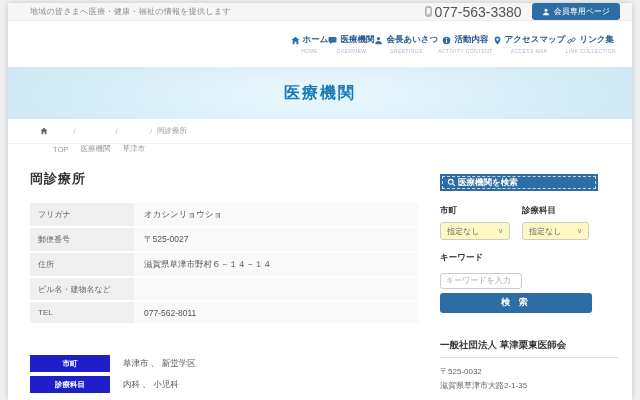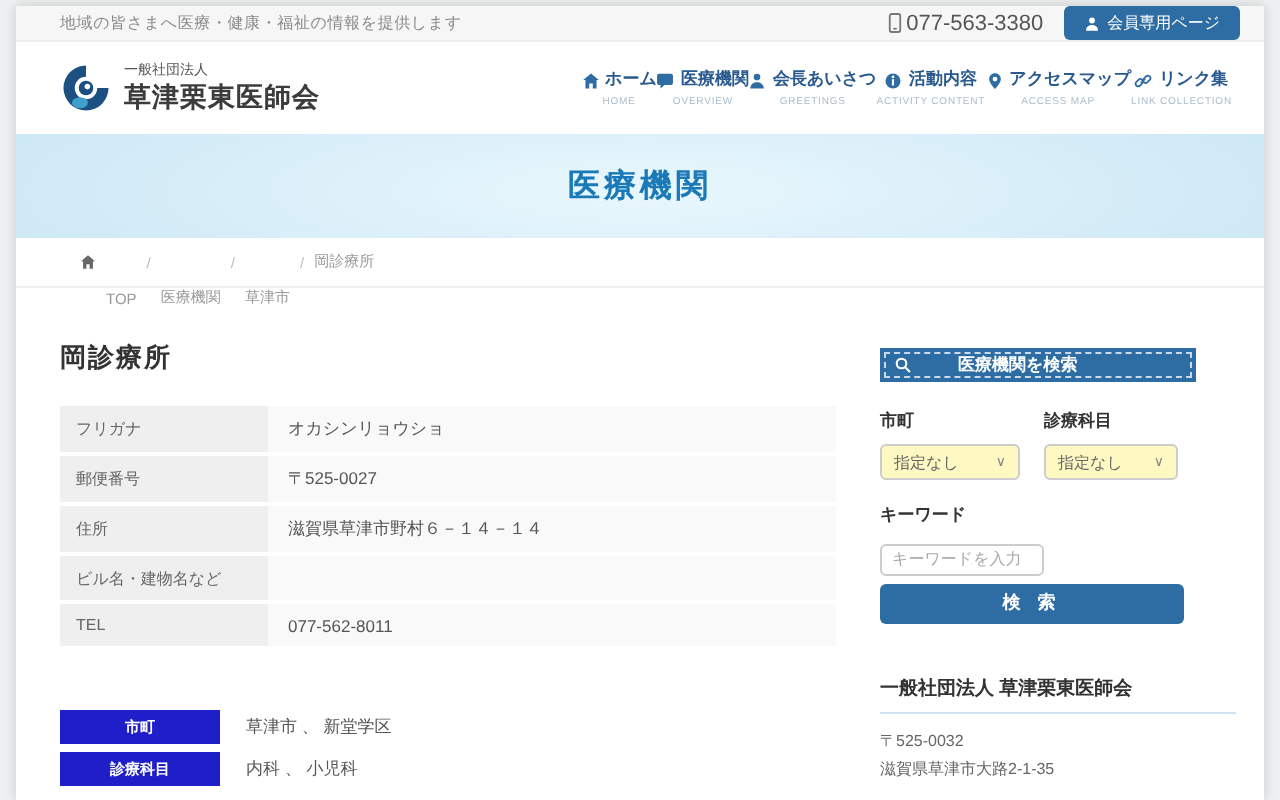--- a/index.html
+++ b/index.html
@@ -9,21 +9,21 @@
     font-family:"Liberation Sans","DejaVu Sans",sans-serif;
     color:#333; overflow:hidden;
   }
   .site { margin:3px 8px 0; background:#fff; height:397px; box-shadow:0 0 6px rgba(0,0,0,.18); }
 
   
   .utility { height:18px; background:#f6f6f6; border-bottom:1px solid #ededed;
     display:flex; align-items:center; justify-content:space-between; padding:0 12px 0 22px; }
   .tagline { font-size:8px; color:#8a8a8a; letter-spacing:.3px; }
   .util-right { display:flex; align-items:center; gap:10px; }
-  .phone { display:flex; align-items:center; gap:1px; font-size:11px; color:#555; }
+  .phone { display:flex; align-items:center; gap:1px; font-size:14px; color:#555; }
   .member-btn { display:flex; align-items:center; gap:4px; background:#2e6da4; color:#fff;
     font-size:8px; padding:3px 10px; border-radius:3px; cursor:pointer; }
 
   
   .header { height:46px; display:flex; align-items:center; padding:0 16px 0 22px; }
   .logo { display:flex; align-items:center; gap:6px; }
   .logo-text .org-type { font-size:7px; color:#555; display:block; }
   .logo-text .org-name { font-size:13.5px; font-weight:bold; color:#3c3c3c; letter-spacing:.5px; }
   .nav { display:flex; margin-left:auto; }
   .nav-item { display:flex; flex-direction:column; align-items:center; text-decoration:none; cursor:pointer; }
@@ -53,32 +53,32 @@
   .detail-table td { background:#f9f9f9; font-size:8.5px; color:#555; padding:5.5px 10px; }
   .tags { margin-top:30px; }
   .tag-row { display:flex; align-items:center; margin-bottom:4px; }
   .badge { width:80px; background:#1f1fc9; color:#fff; font-size:7.5px; font-weight:bold;
     text-align:center; padding:3.5px 0; cursor:default; }
   .tag-value { margin-left:13px; font-size:8.5px; color:#555; }
 
   
   .sidebar { margin-left:auto; width:178px; padding-top:30px; }
   .search-head { width:158px; height:17px; background:#2e6da4; color:#fff; display:flex;
-    align-items:center; gap:23px; padding:0 7px; font-size:8.5px; font-weight:bold;
+    align-items:center; gap:2px; padding:0 7px; font-size:8.5px; font-weight:bold;
     outline:1px dashed rgba(255,255,255,.75); outline-offset:-3px; cursor:pointer; }
   .field-row { display:flex; gap:12px; margin-top:14px; }
   .field-label { font-size:8.5px; font-weight:bold; color:#333; margin-bottom:5px; }
   .select { height:18px; border:1px solid #ccc; border-radius:3px; background:#fef9c3;
     display:flex; align-items:center; justify-content:space-between; padding:0 6px;
     font-size:8px; color:#666; cursor:pointer; }
   .select .chev { color:#888; font-size:7px; }
   .sel-city { width:70px; } .sel-dept { width:67px; }
   .kw-label { margin-top:12px; }
   .kw-input { width:82px; height:16px; border:1px solid #ccc; border-radius:3px;
-    font-size:8px; color:#555; padding:0 5px; font-family:Liberation Serif, serif; }
+    font-size:8px; color:#555; padding:0 5px; font-family:Liberation Mono, monospace; }
   .kw-input::placeholder { color:#aaa; }
   .search-btn { margin-top:4px; width:152px; height:20px; background:#2e6da4; color:#fff;
     border:none; border-radius:3px; font-size:9px; font-weight:bold; letter-spacing:3px;
     cursor:pointer; font-family:inherit; }
 
   
   .footer-info { margin-top:26px; width:178px; }
   .footer-org { font-size:9.5px; font-weight:bold; color:#333; padding-bottom:5px;
     border-bottom:1px solid #cfe4f2; }
   .footer-lines { margin-top:7px; font-size:8px; color:#666; line-height:1.75; }
@@ -107,34 +107,20 @@
               <circle cx="6" cy="3.4" r="2.2"></circle>
               <path d="M1.5 11 C1.5 8 4 6.8 6 6.8 C8 6.8 10.5 8 10.5 11 Z"></path>
             </svg>
         </span>
         <span>会員専用ページ</span>
       </span>
     </span>
   </div>
 
   <div class="header">
-    <div class="logo">
-      <span>
-        <svg width="26" height="26" viewBox="0 0 30 30">
-          <path d="M15 2 A13 13 0 1 0 28 15 L21.5 15 A6.5 6.5 0 1 1 15 8.5 Z" fill="#1c4f82"></path>
-          <circle cx="15" cy="15" r="4.2" fill="#1c4f82"></circle>
-          <circle cx="15.8" cy="14.2" r="1.6" fill="#fff"></circle>
-          <ellipse cx="11.5" cy="23.5" rx="4.6" ry="3.2" fill="#3f9fca"></ellipse>
-        </svg>
-      </span>
-      <span class="logo-text">
-        <span class="org-type">一般社団法人</span>
-        <span class="org-name">草津栗東医師会</span>
-      </span>
-    </div>
 
     <nav class="nav">
       <a class="nav-item">
         <span class="nav-top">
           <span class="ico-blue">
             <svg width="9" height="9" viewBox="0 0 12 12" fill="currentColor">
                 <path d="M6 1 L11.2 5.4 H9.7 V11 H7.2 V7.7 H4.8 V11 H2.3 V5.4 H0.8 Z"></path>
               </svg>
           </span>
           <span class="nav-label">ホーム</span>

